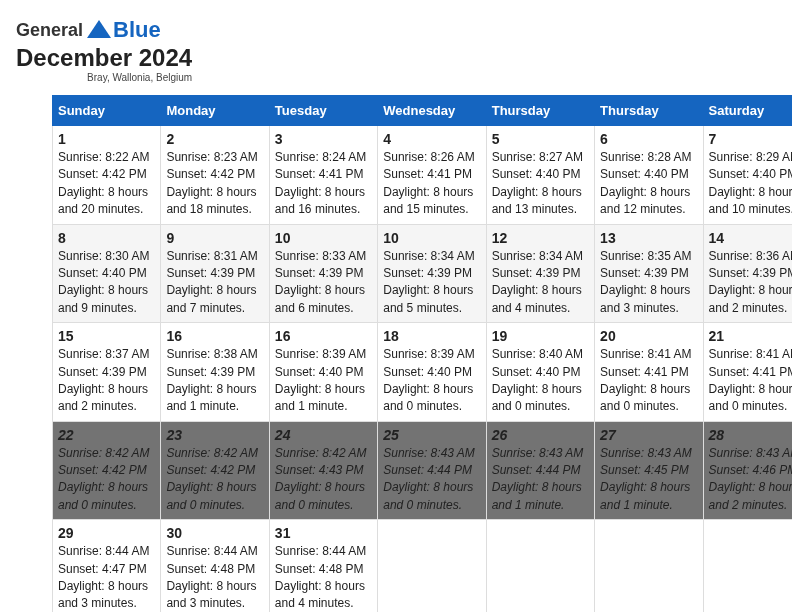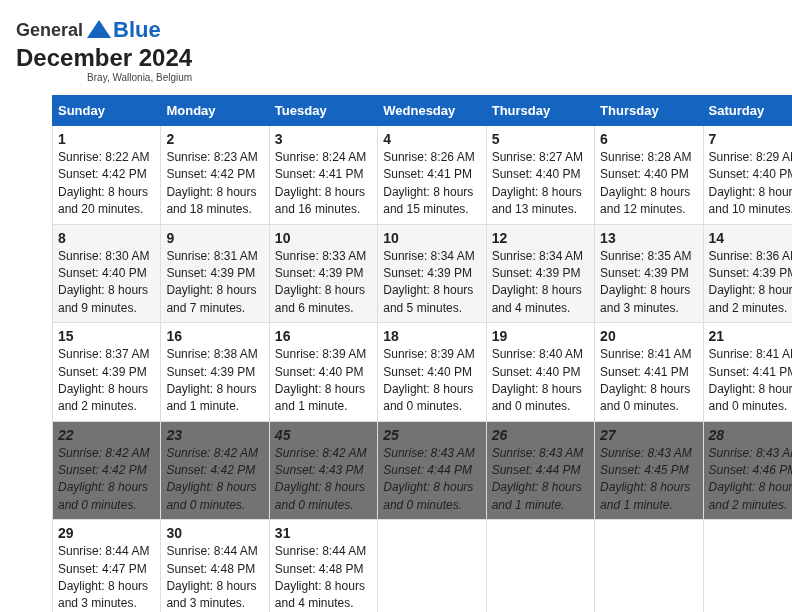--- a/index.html
+++ b/index.html
@@ -207,21 +207,21 @@
       <tr style="background: #737373; font-style: italic;">
         <td>
           <span class="day-num">22</span>
           <div class="day-info">Sunrise: 8:42 AM<br>Sunset: 4:42 PM<br>Daylight: 8 hours and 0 minutes.</div>
         </td>
         <td>
           <span class="day-num">23</span>
           <div class="day-info">Sunrise: 8:42 AM<br>Sunset: 4:42 PM<br>Daylight: 8 hours and 0 minutes.</div>
         </td>
         <td>
-          <span class="day-num">45</span>
+          <span class="day-num">24</span>
           <div class="day-info">Sunrise: 8:42 AM<br>Sunset: 4:43 PM<br>Daylight: 8 hours and 0 minutes.</div>
         </td>
         <td>
           <span class="day-num">25</span>
           <div class="day-info">Sunrise: 8:43 AM<br>Sunset: 4:44 PM<br>Daylight: 8 hours and 0 minutes.</div>
         </td>
         <td>
           <span class="day-num">26</span>
           <div class="day-info">Sunrise: 8:43 AM<br>Sunset: 4:44 PM<br>Daylight: 8 hours and 1 minute.</div>
         </td>

